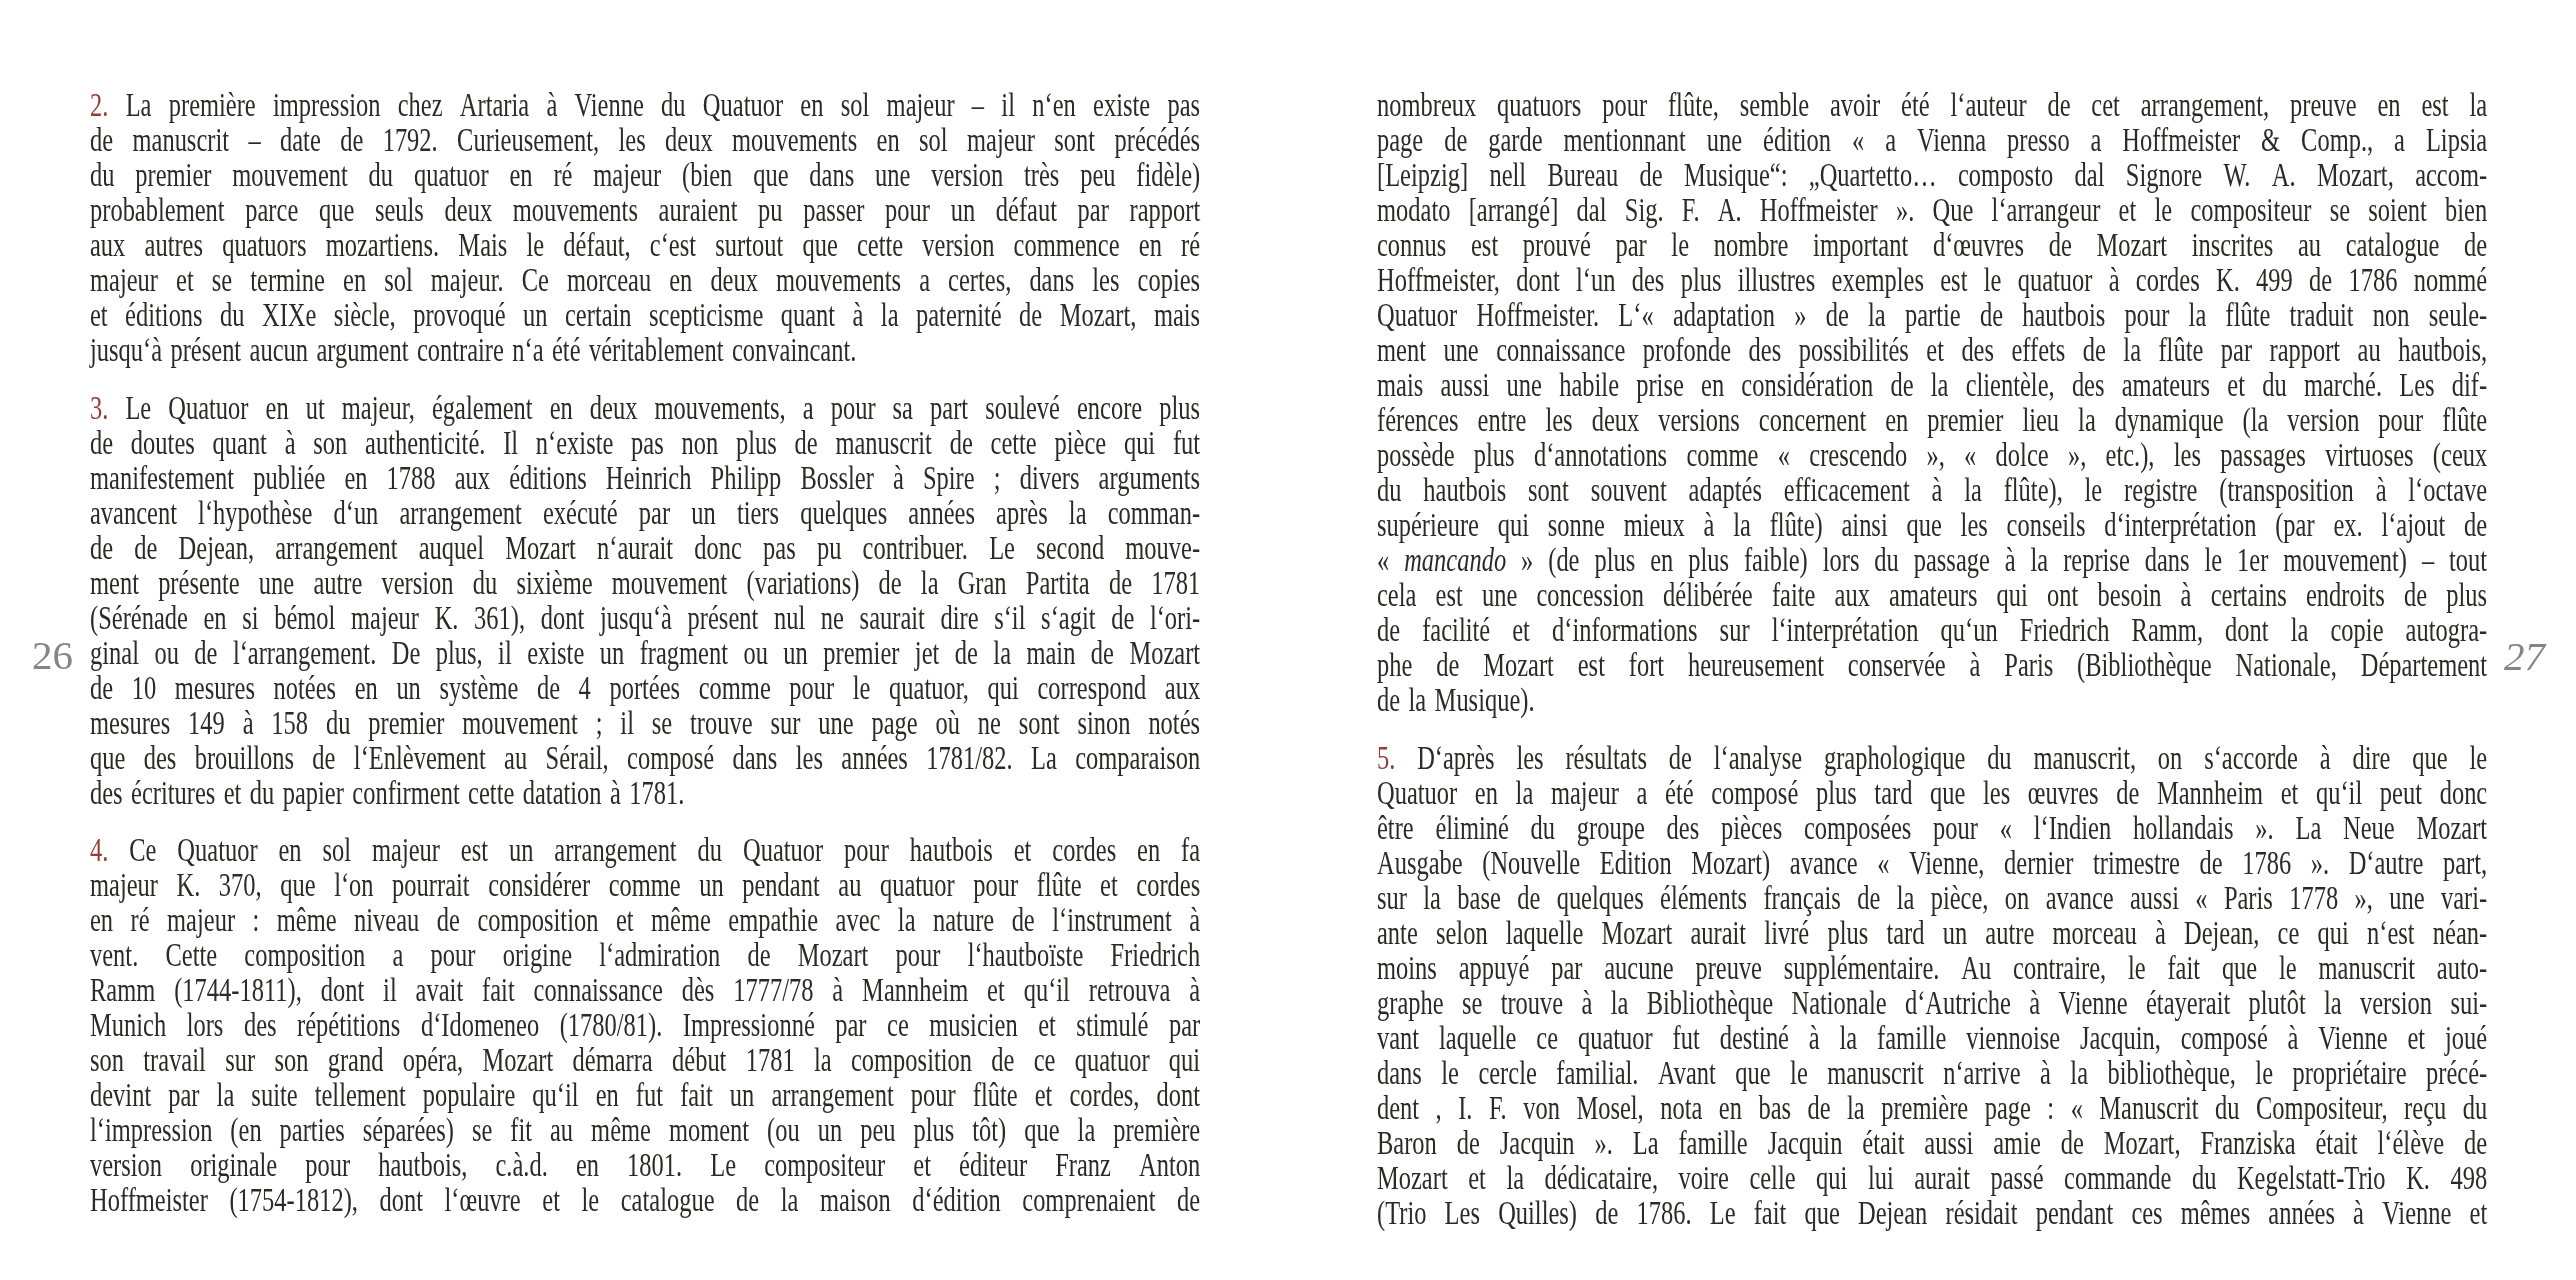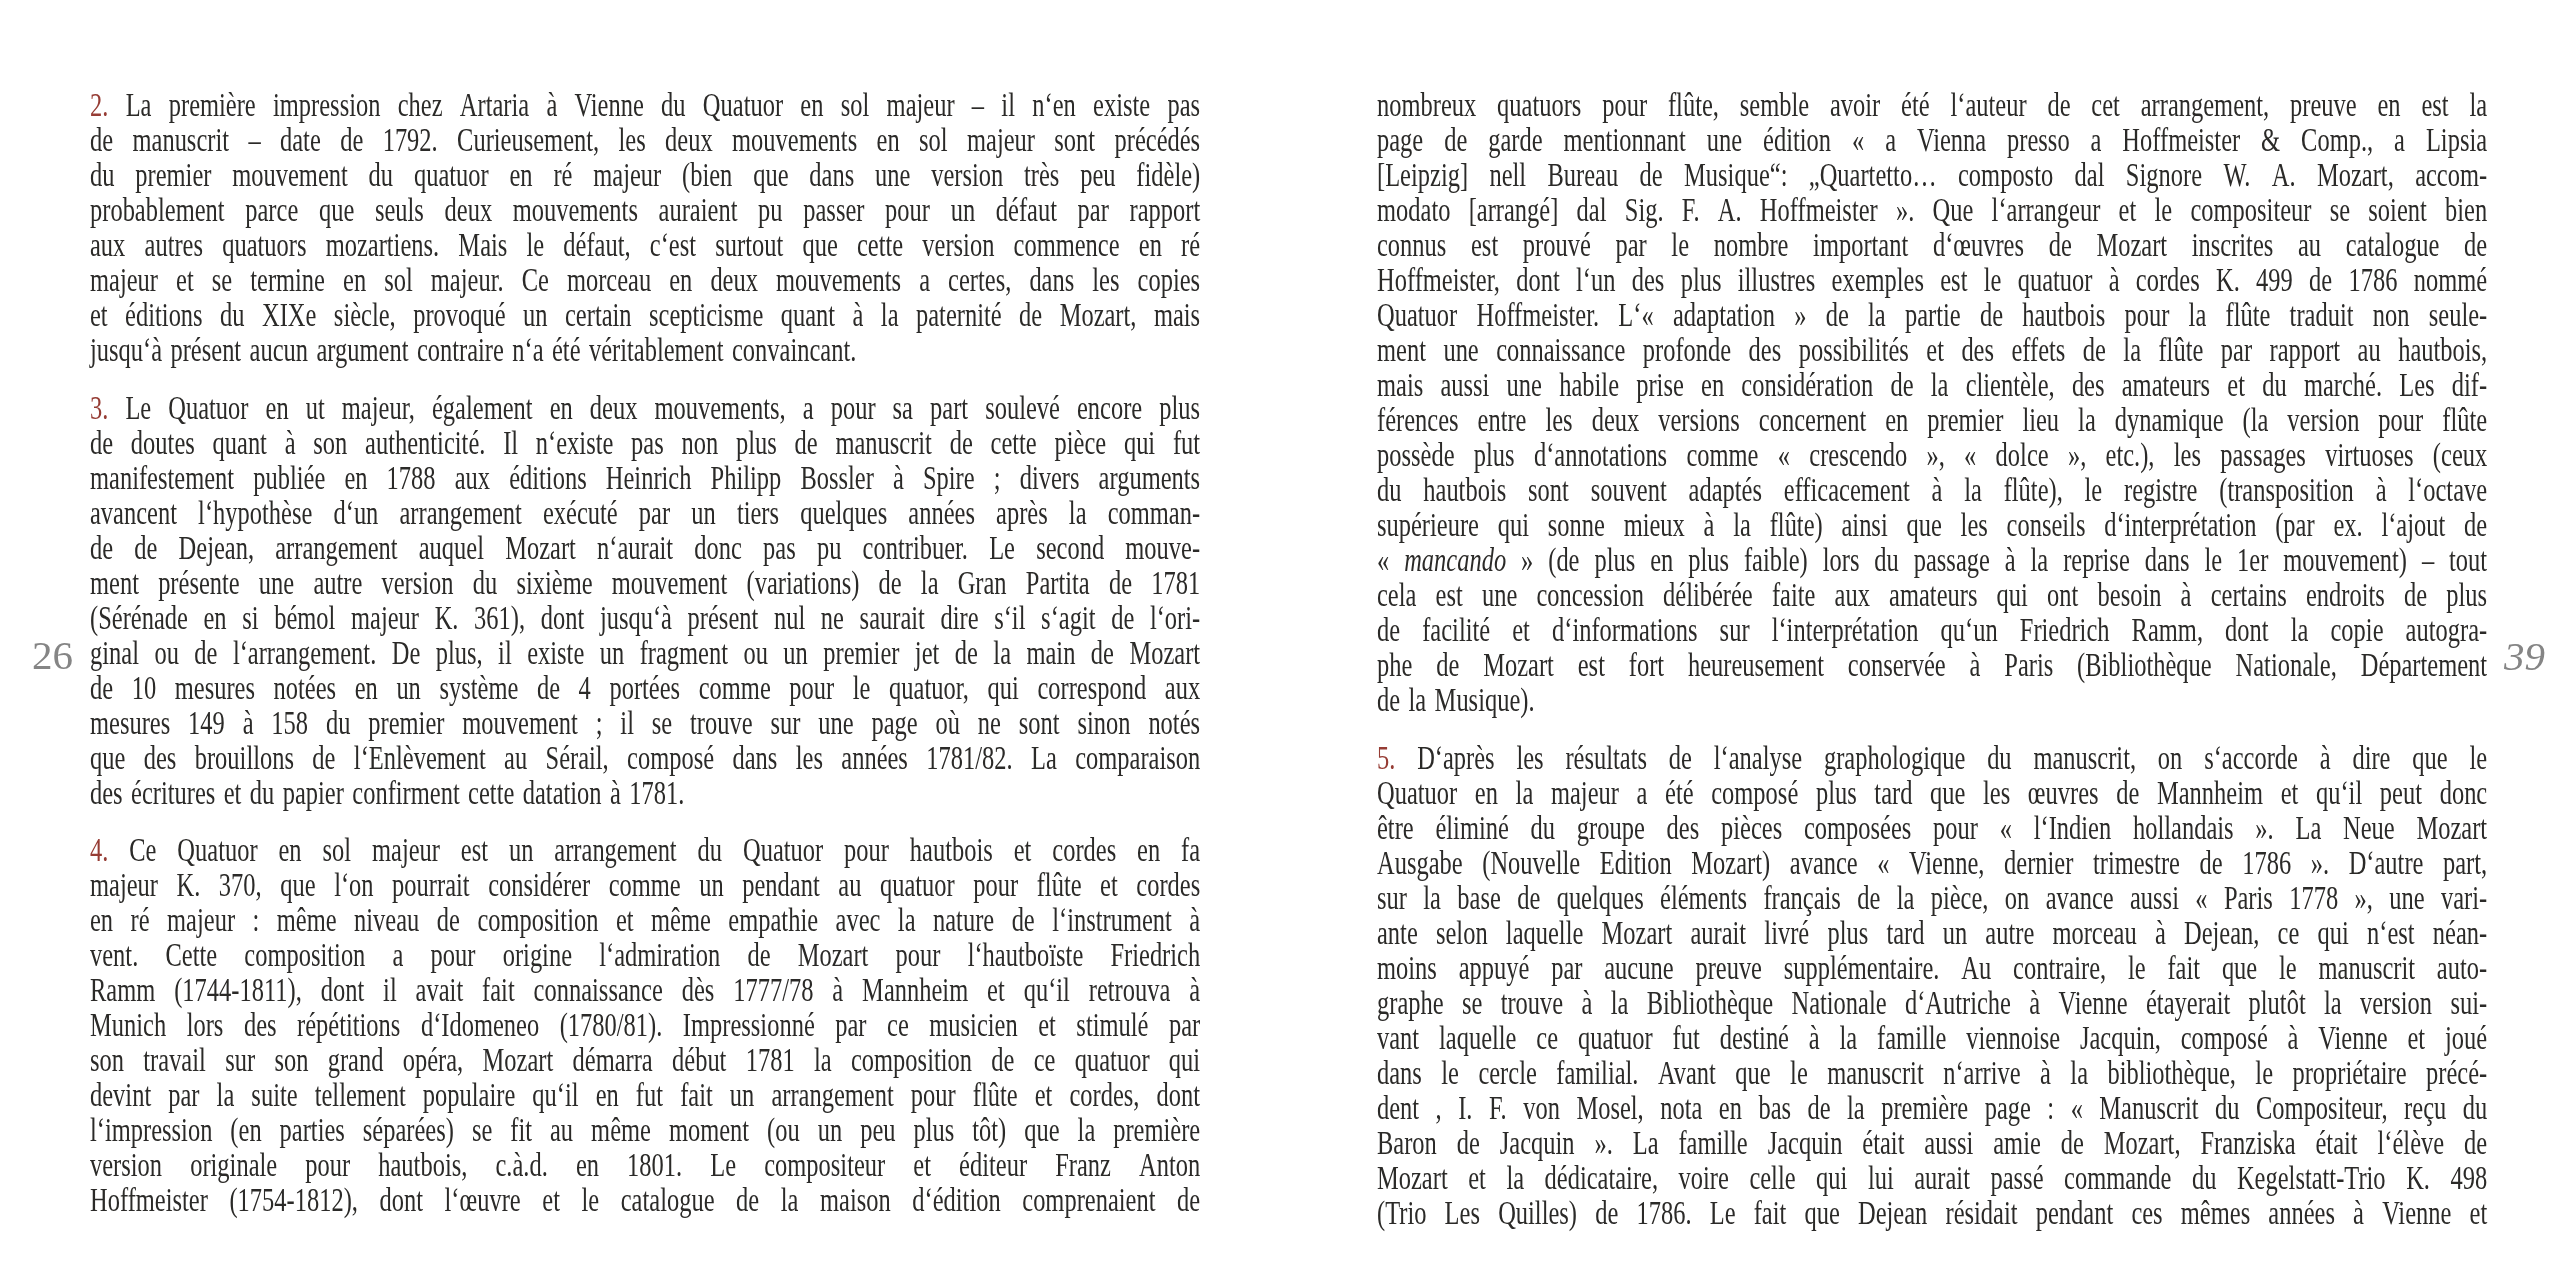--- a/index.html
+++ b/index.html
@@ -1146,15 +1146,15 @@
           <span class="w">ces</span>
           <span class="w">mêmes</span>
           <span class="w">années</span>
           <span class="w">à</span>
           <span class="w">Vienne</span>
           <span class="w">et</span>
         </div>
       </div>
     </div>
 
-  <div class="pagenum" id="pn-right">39</div>
+  <div class="pagenum" id="pn-right">27</div>
 </div>
 
 
 </body></html>

